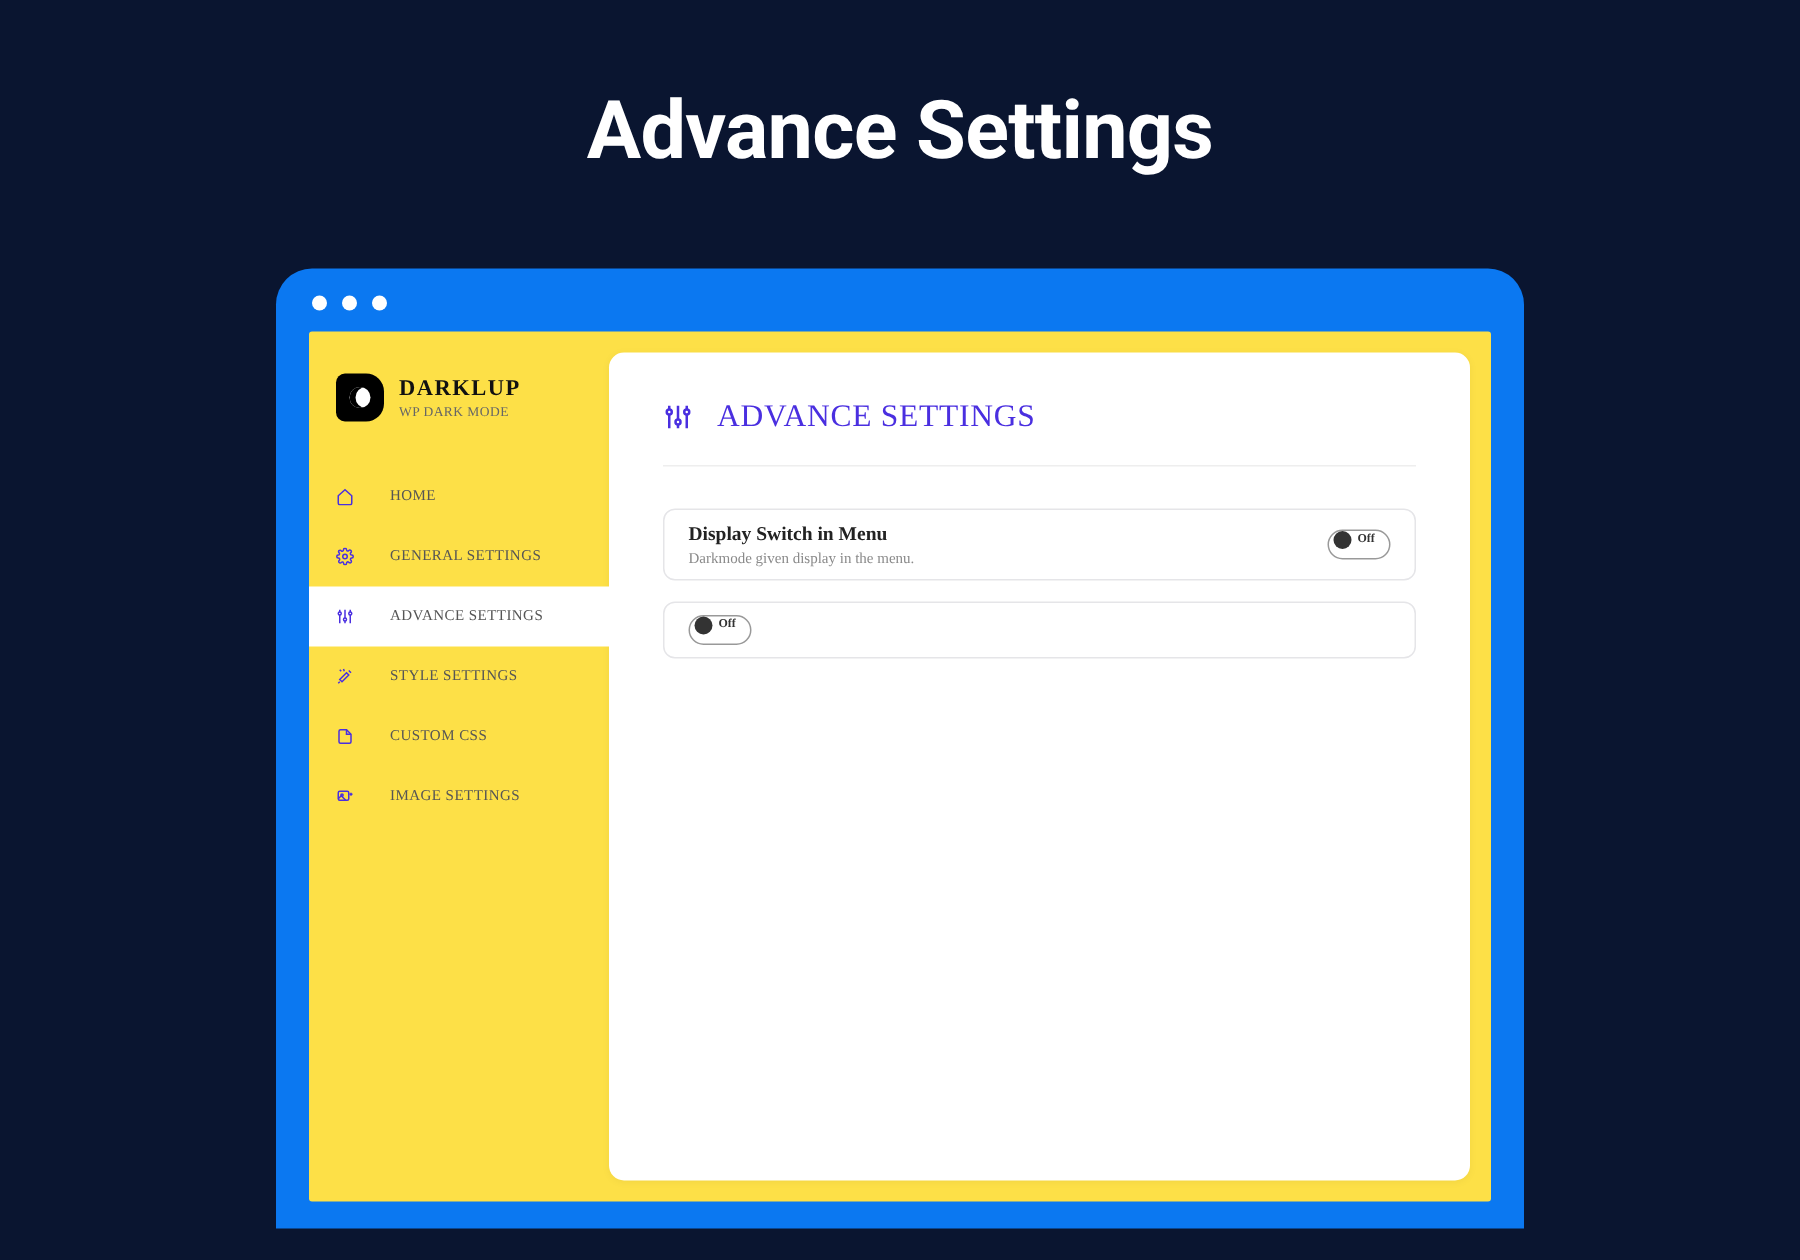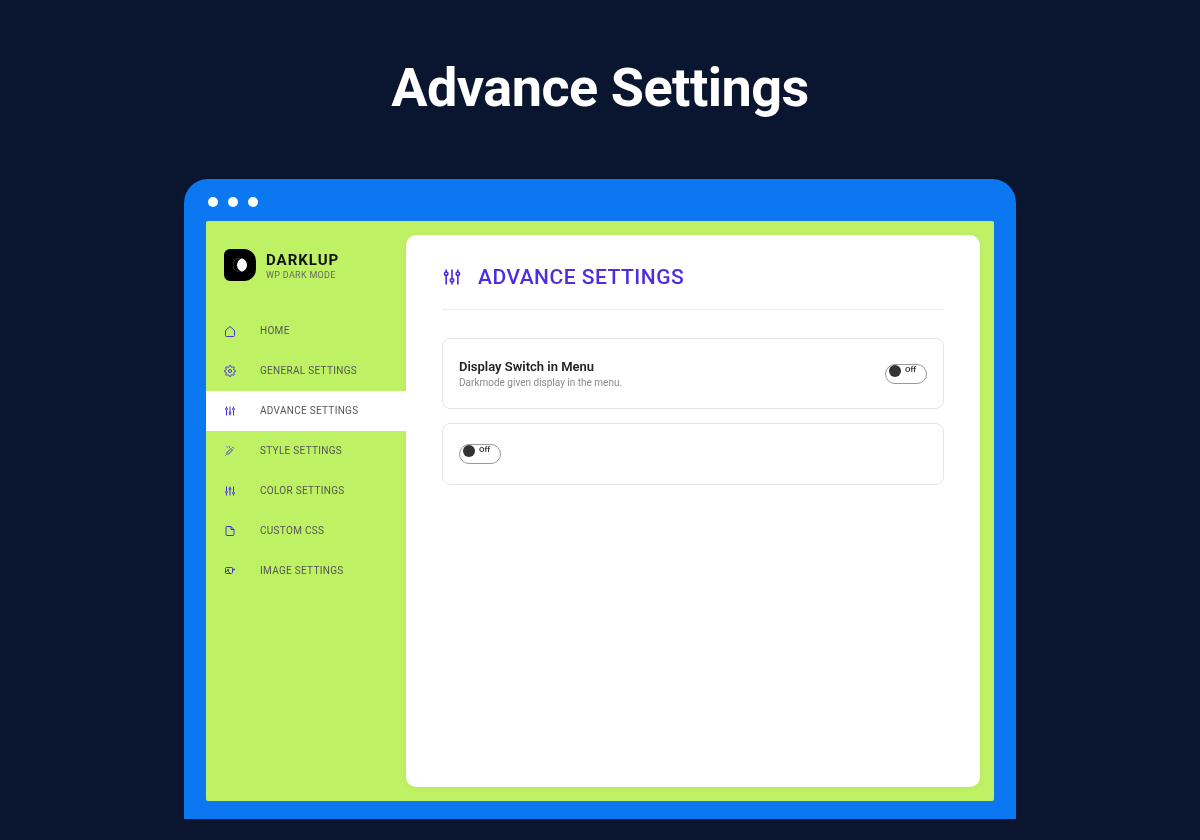--- a/index.html
+++ b/index.html
@@ -33,25 +33,26 @@
     padding: 18px 24px 14px;
   }
   .browser-dots span {
     width: 10px;
     height: 10px;
     border-radius: 50%;
     background: #fff;
   }
   .app {
     margin: 0 22px;
-    background: #bef264;
+    background: #fde047;
     border-radius: 2px;
     display: flex;
     height: 580px;
     overflow: hidden;
+    font-family: Liberation Serif, serif;
   }
   .sidebar {
     width: 200px;
     flex-shrink: 0;
     padding: 28px 0 0 0;
   }
   .brand {
     display: flex;
     align-items: center;
     gap: 10px;
@@ -139,21 +140,21 @@
   }
   .main-title {
     font-size: 21px;
     font-weight: 500;
     color: #4a2fe0;
     letter-spacing: 0.5px;
   }
   .setting-row {
     border: 1px solid #e5e5e8;
     border-radius: 8px;
-    padding: 20px 16px;
+    padding: 8px 16px;
     display: flex;
     align-items: center;
     justify-content: space-between;
     margin-bottom: 14px;
   }
   .setting-text .st-title {
     font-size: 13px;
     font-weight: 600;
     color: #222;
   }
@@ -238,31 +239,20 @@
       </div>
 
       <div class="nav-item">
         <svg class="nav-icon" viewBox="0 0 24 24" fill="none" stroke="currentColor" stroke-width="2">
             <path d="M14 7l3 3-9 9-3-3 9-9zM17 4l3 3"></path>
             <path d="M5 19l-2 2M7 5l-2-2M10 2l1 3"></path>
           </svg>
         <span>STYLE SETTINGS</span>
       </div>
 
-      <div class="nav-item">
-        <svg class="nav-icon" viewBox="0 0 24 24" fill="none" stroke="currentColor" stroke-width="2">
-            <line x1="5" y1="3" x2="5" y2="21"></line>
-            <circle cx="5" cy="14" r="2" fill="#fff"></circle>
-            <line x1="12" y1="3" x2="12" y2="21"></line>
-            <circle cx="12" cy="8" r="2" fill="#fff"></circle>
-            <line x1="19" y1="3" x2="19" y2="21"></line>
-            <circle cx="19" cy="16" r="2" fill="#fff"></circle>
-          </svg>
-        <span>COLOR SETTINGS</span>
-      </div>
 
       <div class="nav-item">
         <svg class="nav-icon" viewBox="0 0 24 24" fill="none" stroke="currentColor" stroke-width="2">
             <path d="M14 3H6a2 2 0 00-2 2v14a2 2 0 002 2h12a2 2 0 002-2V9l-6-6z"></path>
             <path d="M14 3v6h6"></path>
           </svg>
         <span>CUSTOM CSS</span>
       </div>
 
       <div class="nav-item">

